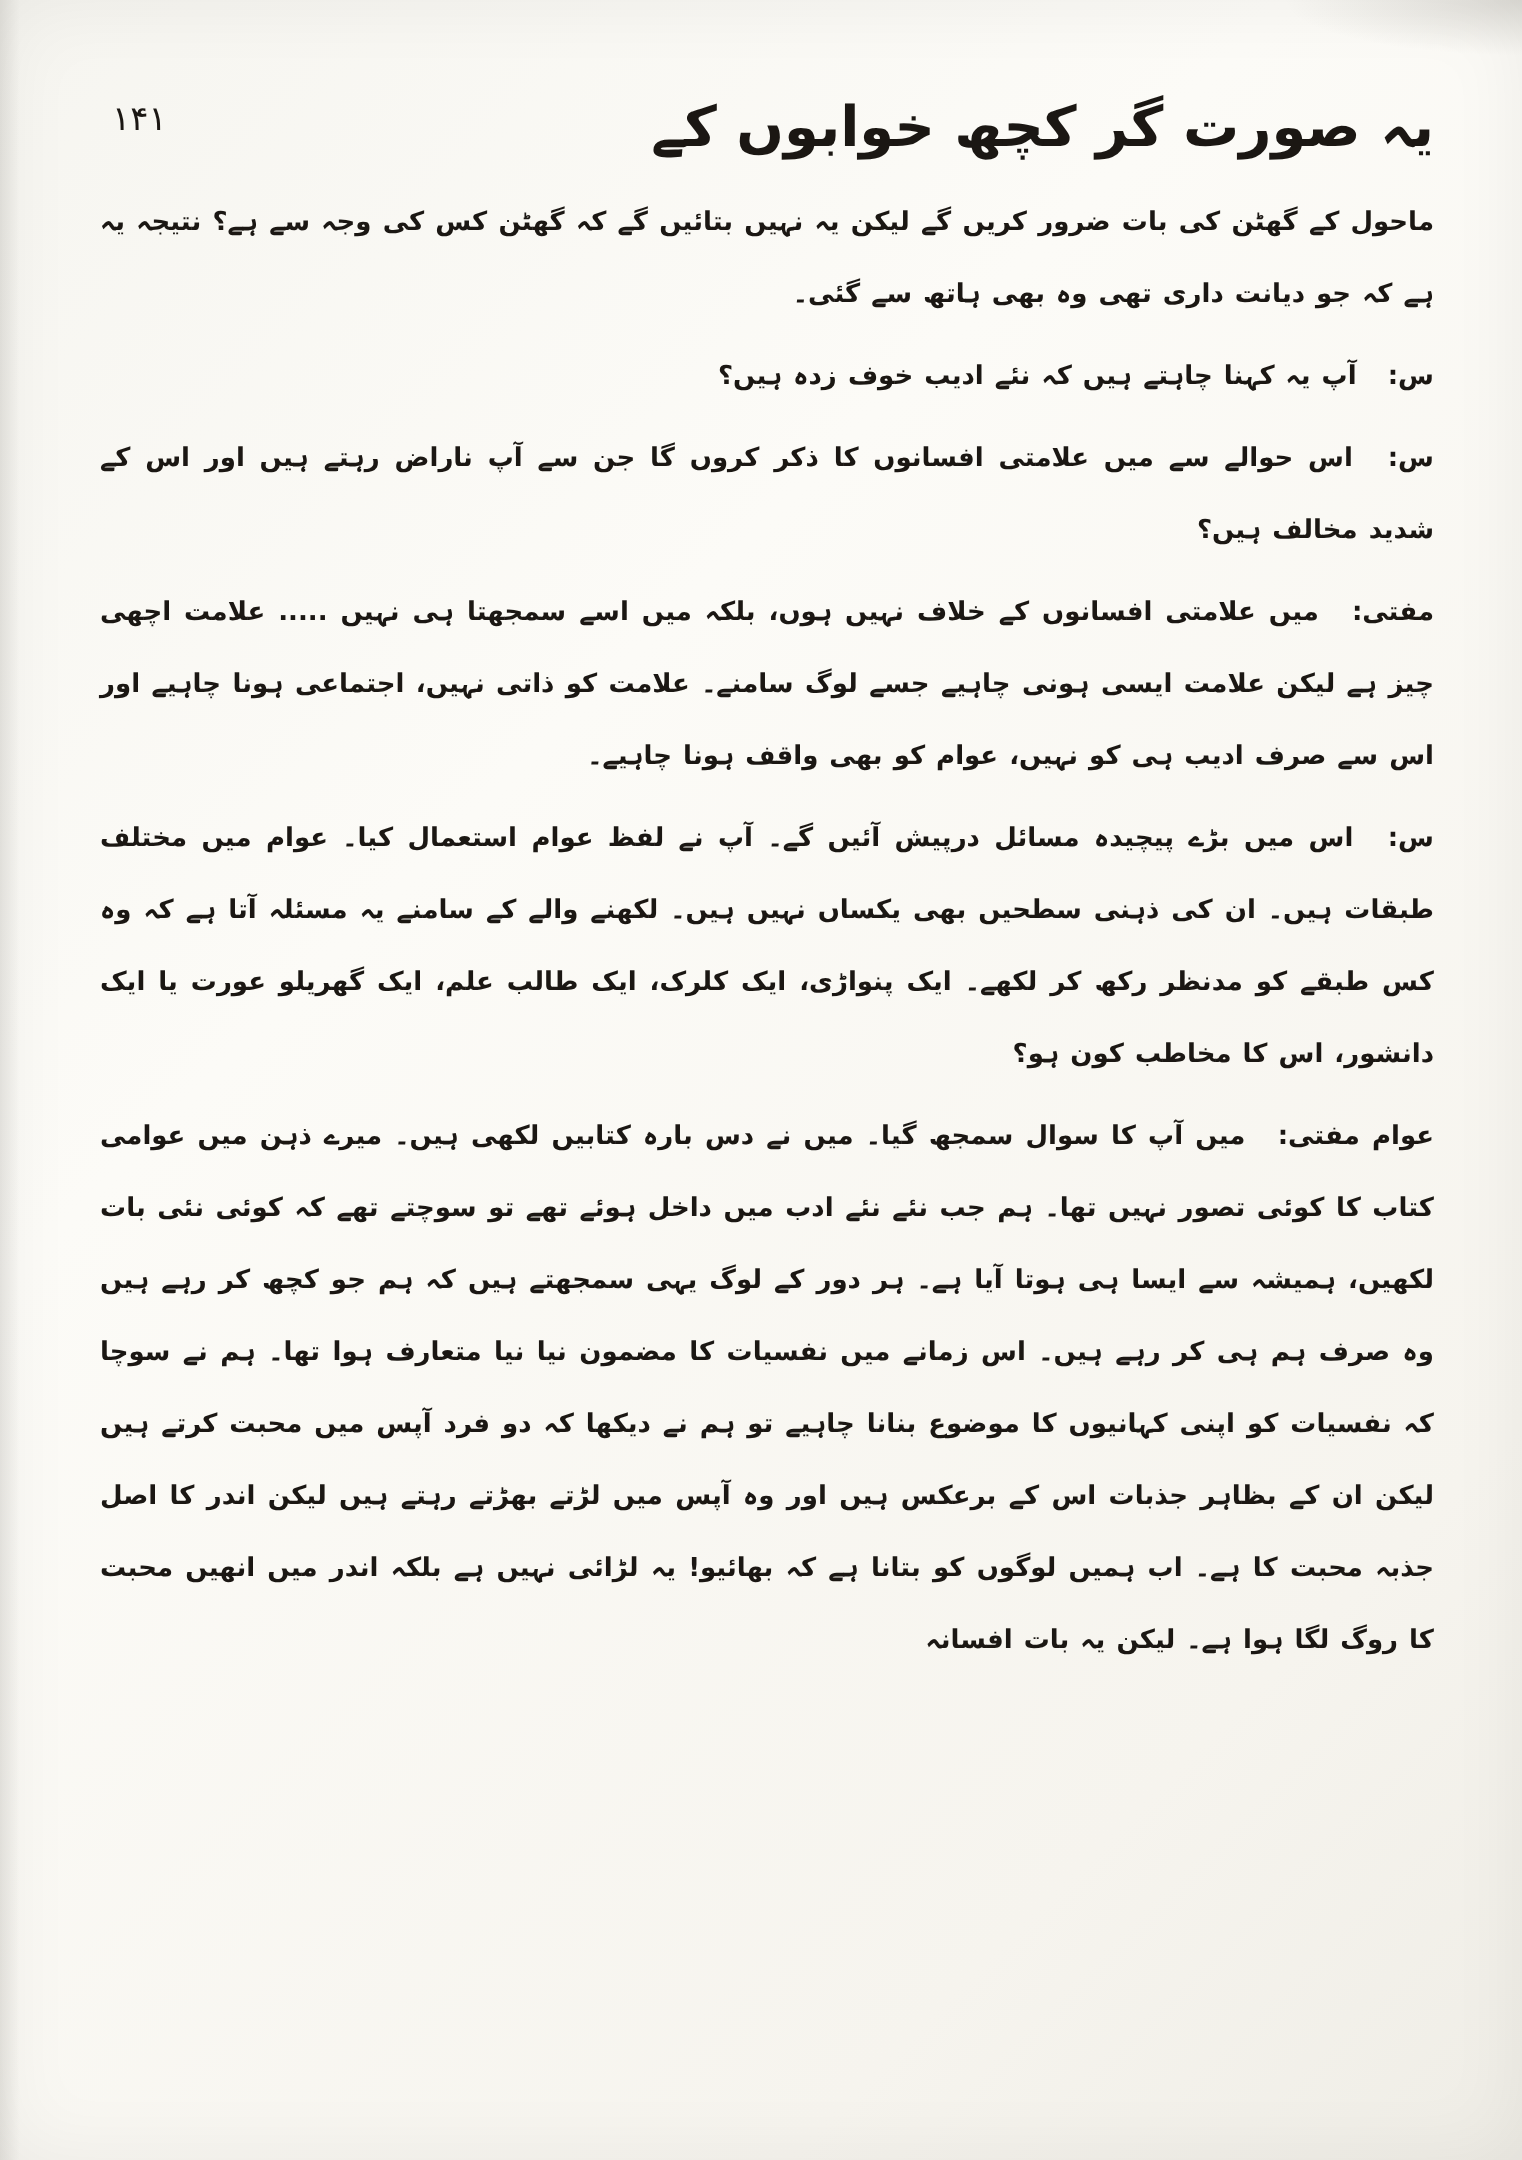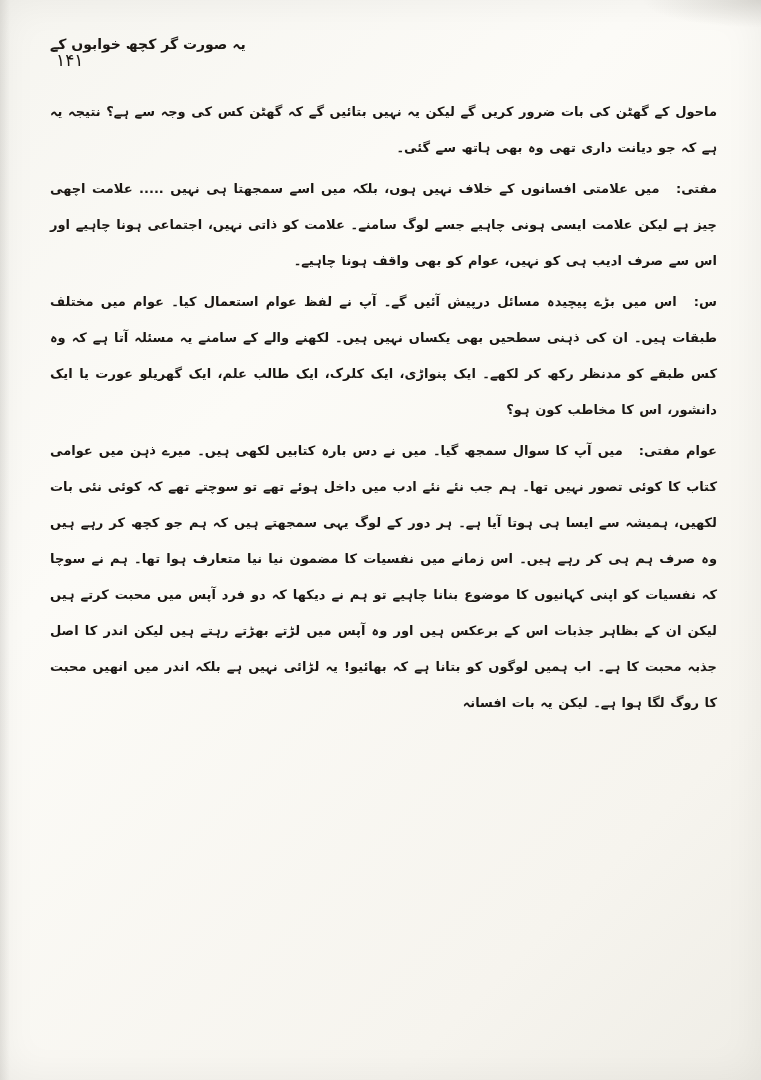--- a/index.html
+++ b/index.html
@@ -31,23 +31,23 @@
     left: 6px;
     top: 14px;
     font-size: 17px;
     letter-spacing: 1px;
     direction: rtl;
   }
   .running-title {
     position: absolute;
     left: 0;
     right: 0;
-    top: 0;
-    text-align: left;
-    font-size: 14px;
+    top: 11px;
+    text-align: right;
+    font-size: 28px;
     font-weight: bold;
     direction: rtl;
   }
   .title-rule {
     position: absolute;
     left: 180px;
     right: 180px;
     bottom: 2px;
     border-bottom: 0 solid transparent; 
   }
@@ -99,22 +99,30 @@
     <span class="running-title">یہ صورت گر کچھ خوابوں کے</span>
     <span class="title-rule"></span>
   </div>
 
   <div class="page-body">
 
     <p class="dialogue-row">
       <span class="dialogue-text">ماحول کے گھٹن کی بات ضرور کریں گے لیکن یہ نہیں بتائیں گے کہ گھٹن کس کی وجہ سے ہے؟ نتیجہ یہ ہے کہ جو دیانت داری تھی وہ بھی ہاتھ سے گئی۔</span>
     </p>
 
+    <p class="dialogue-row">
+      <span class="speaker-label">س:</span>
+      <span class="dialogue-text">آپ یہ کہنا چاہتے ہیں کہ نئے ادیب خوف زدہ ہیں؟</span>
+    </p>
 
 
+    <p class="dialogue-row">
+      <span class="speaker-label">س:</span>
+      <span class="dialogue-text">اس حوالے سے میں علامتی افسانوں کا ذکر کروں گا جن سے آپ ناراض رہتے ہیں اور اس کے شدید مخالف ہیں؟</span>
+    </p>
 
     <p class="dialogue-row">
       <span class="speaker-label">مفتی:</span>
       <span class="dialogue-text">میں علامتی افسانوں کے خلاف نہیں ہوں، بلکہ میں اسے سمجھتا ہی نہیں ..... علامت اچھی چیز ہے لیکن علامت ایسی ہونی چاہیے جسے لوگ سامنے۔ علامت کو ذاتی نہیں، اجتماعی ہونا چاہیے اور اس سے صرف ادیب ہی کو نہیں، عوام کو بھی واقف ہونا چاہیے۔</span>
     </p>
 
     <p class="dialogue-row">
       <span class="speaker-label">س:</span>
       <span class="dialogue-text">اس میں بڑے پیچیدہ مسائل درپیش آئیں گے۔ آپ نے لفظ عوام استعمال کیا۔ عوام میں مختلف طبقات ہیں۔ ان کی ذہنی سطحیں بھی یکساں نہیں ہیں۔ لکھنے والے کے سامنے یہ مسئلہ آتا ہے کہ وہ کس طبقے کو مدنظر رکھ کر لکھے۔ ایک پنواڑی، ایک کلرک، ایک طالب علم، ایک گھریلو عورت یا ایک دانشور، اس کا مخاطب کون ہو؟</span>
     </p>

